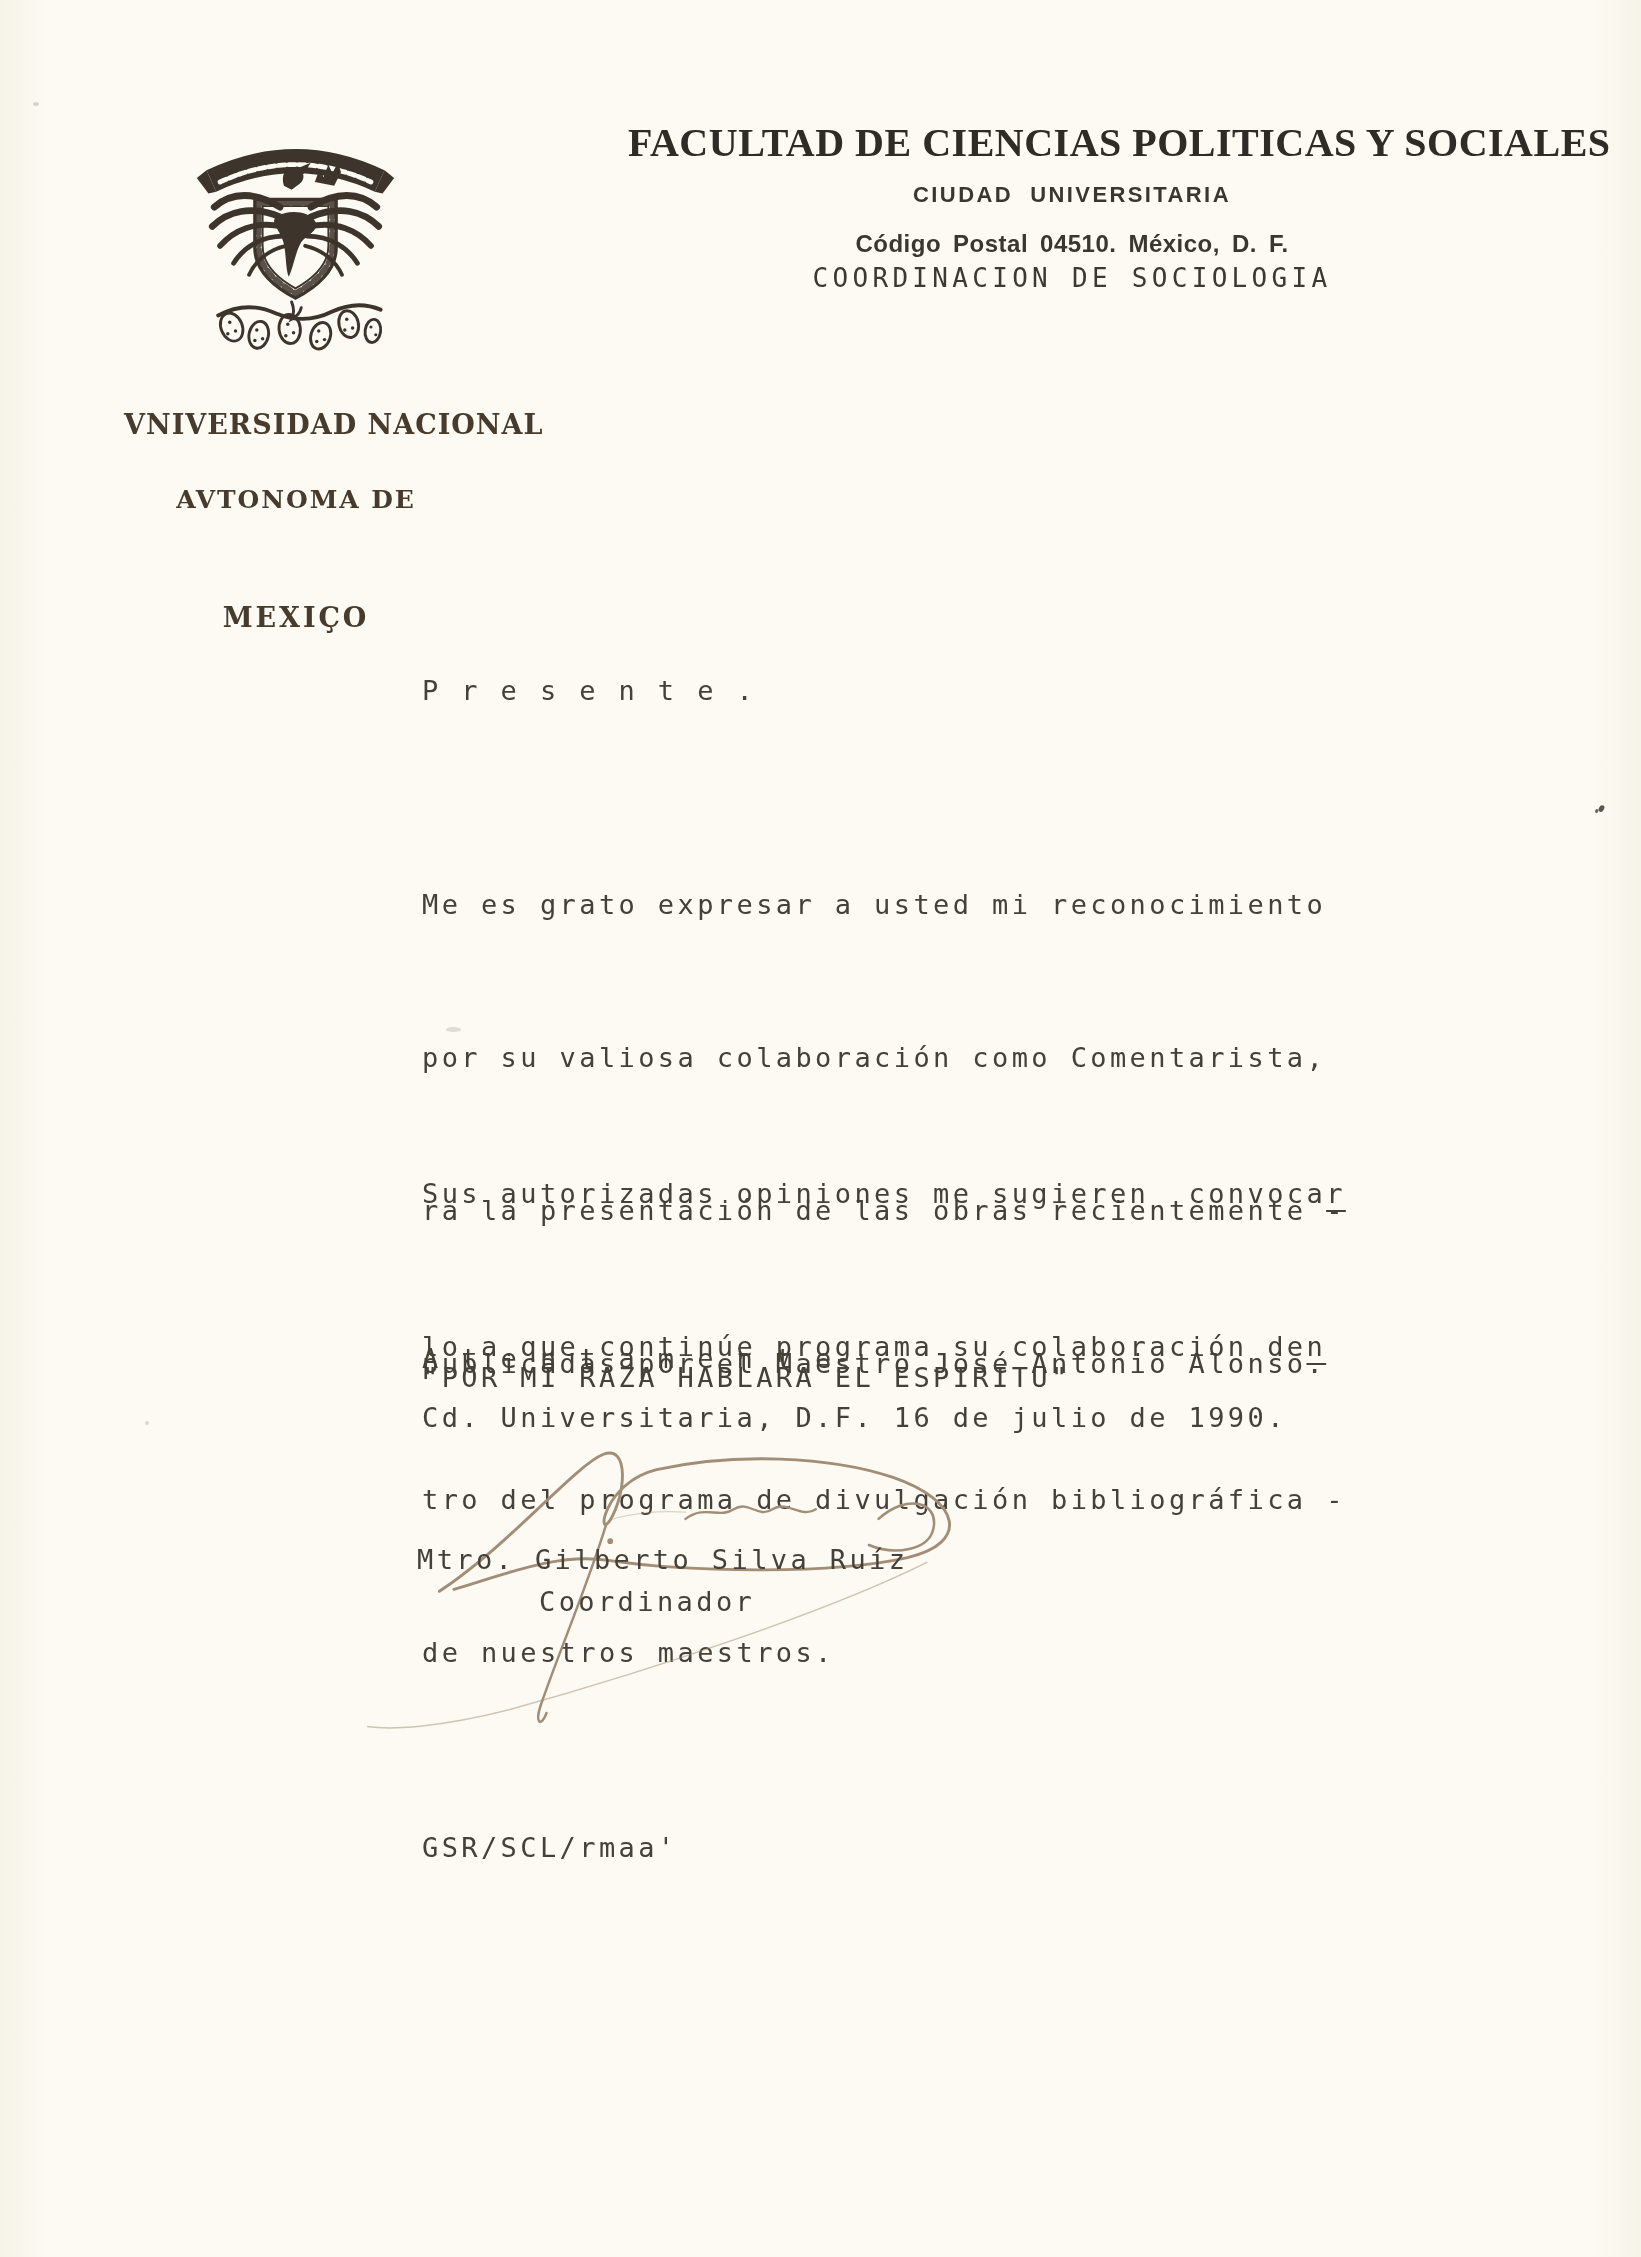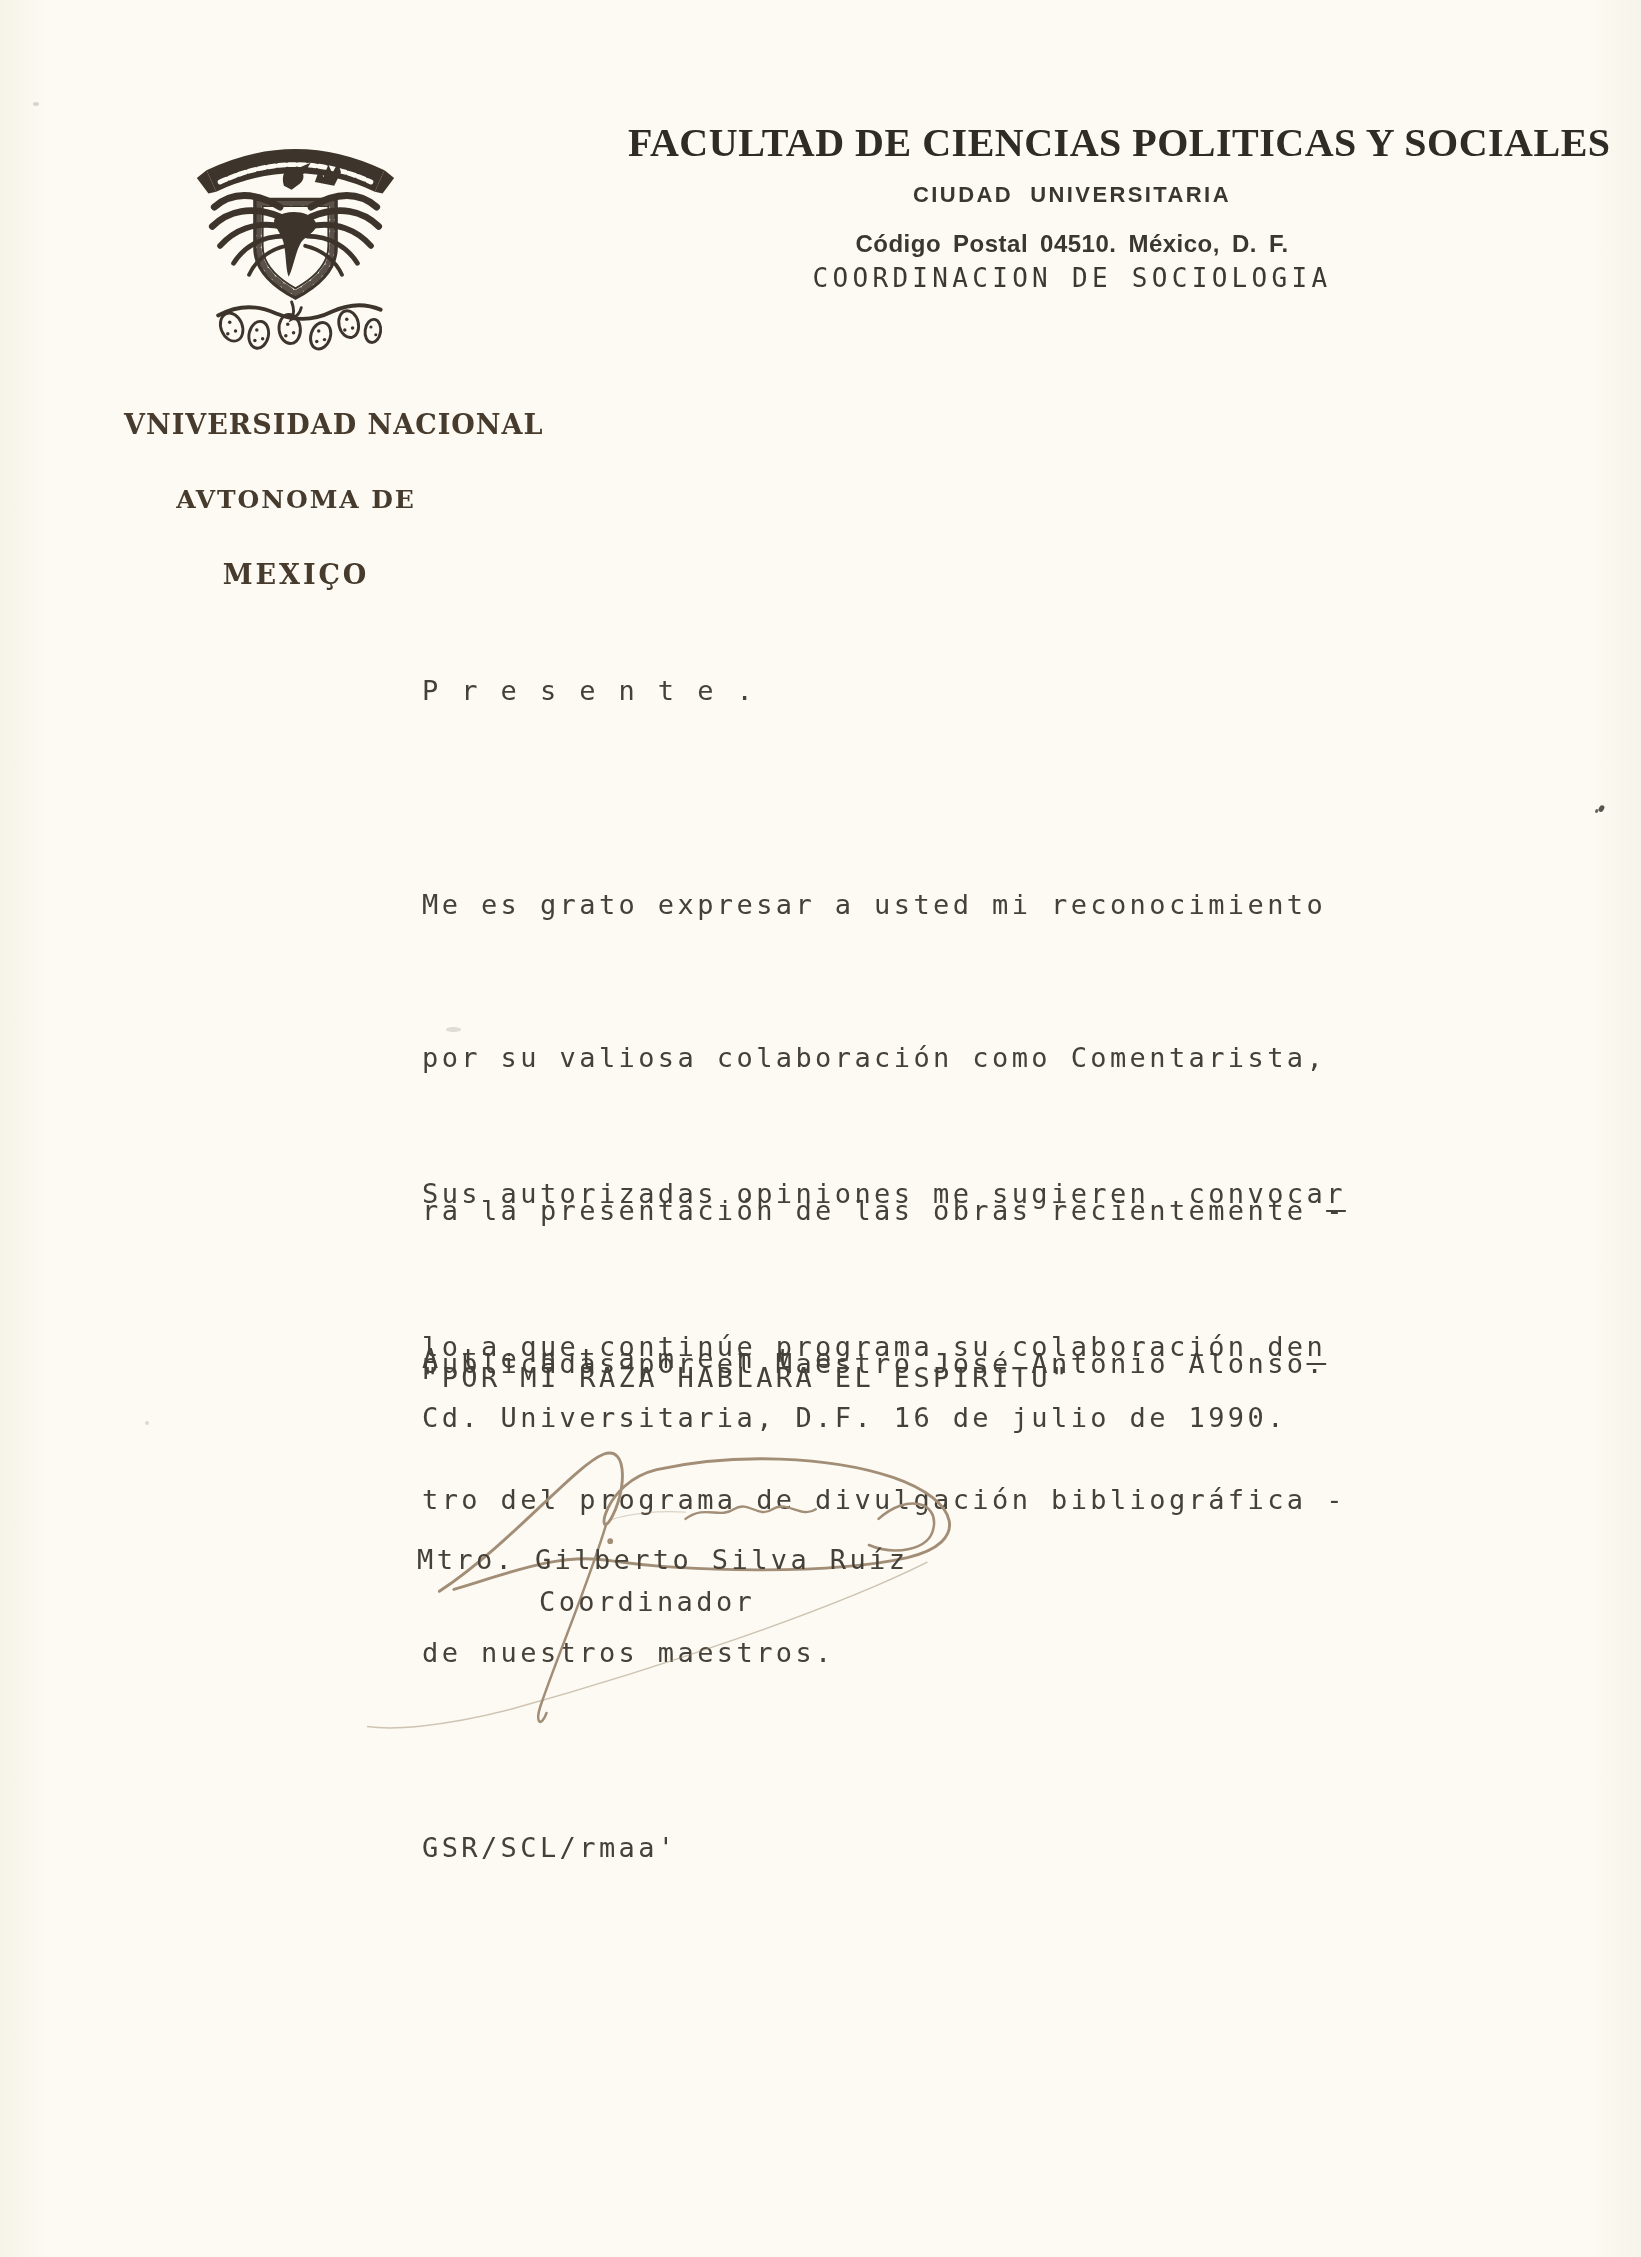--- a/index.html
+++ b/index.html
@@ -39,21 +39,21 @@
     white-space:pre;
   }
   .emblem-box { left:191px; top:122px; width:209px; height:236px; }
   .emblem-caption {
     left:124px; top:367px; width:344px; text-align:center;
     font-family:"DejaVu Serif","Liberation Serif",serif; font-weight:bold; color:#473b2e;
     white-space:pre;
   }
   .emblem-caption .cap1 { font-size:27px; line-height:39px; letter-spacing:1px; }
   .emblem-caption .cap2 { font-size:25px; line-height:36px; letter-spacing:1.9px; }
-  .emblem-caption .cap3 { font-size:27px; line-height:37px; letter-spacing:2.9px; }
+  .emblem-caption .cap3 { font-size:27px; line-height:37px; letter-spacing:2.9px;margin-top:43px; }
 
   
   .typed { white-space:pre; font-size:27px; letter-spacing:3.4px; color:#454038; }
   .recipient { left:422px; top:596px; line-height:38px; }
   .para { left:422px; line-height:51px; }
   .para1 { top:777px; }
   .para2 { top:1066px; }
   .u { text-decoration:underline; text-underline-offset:6.8px; text-decoration-thickness:1.9px; }
   .valediction { left:422px; top:1315px; line-height:39px;margin-top:24px; }
   .motto { left:422px; top:1358px; line-height:39px; }

